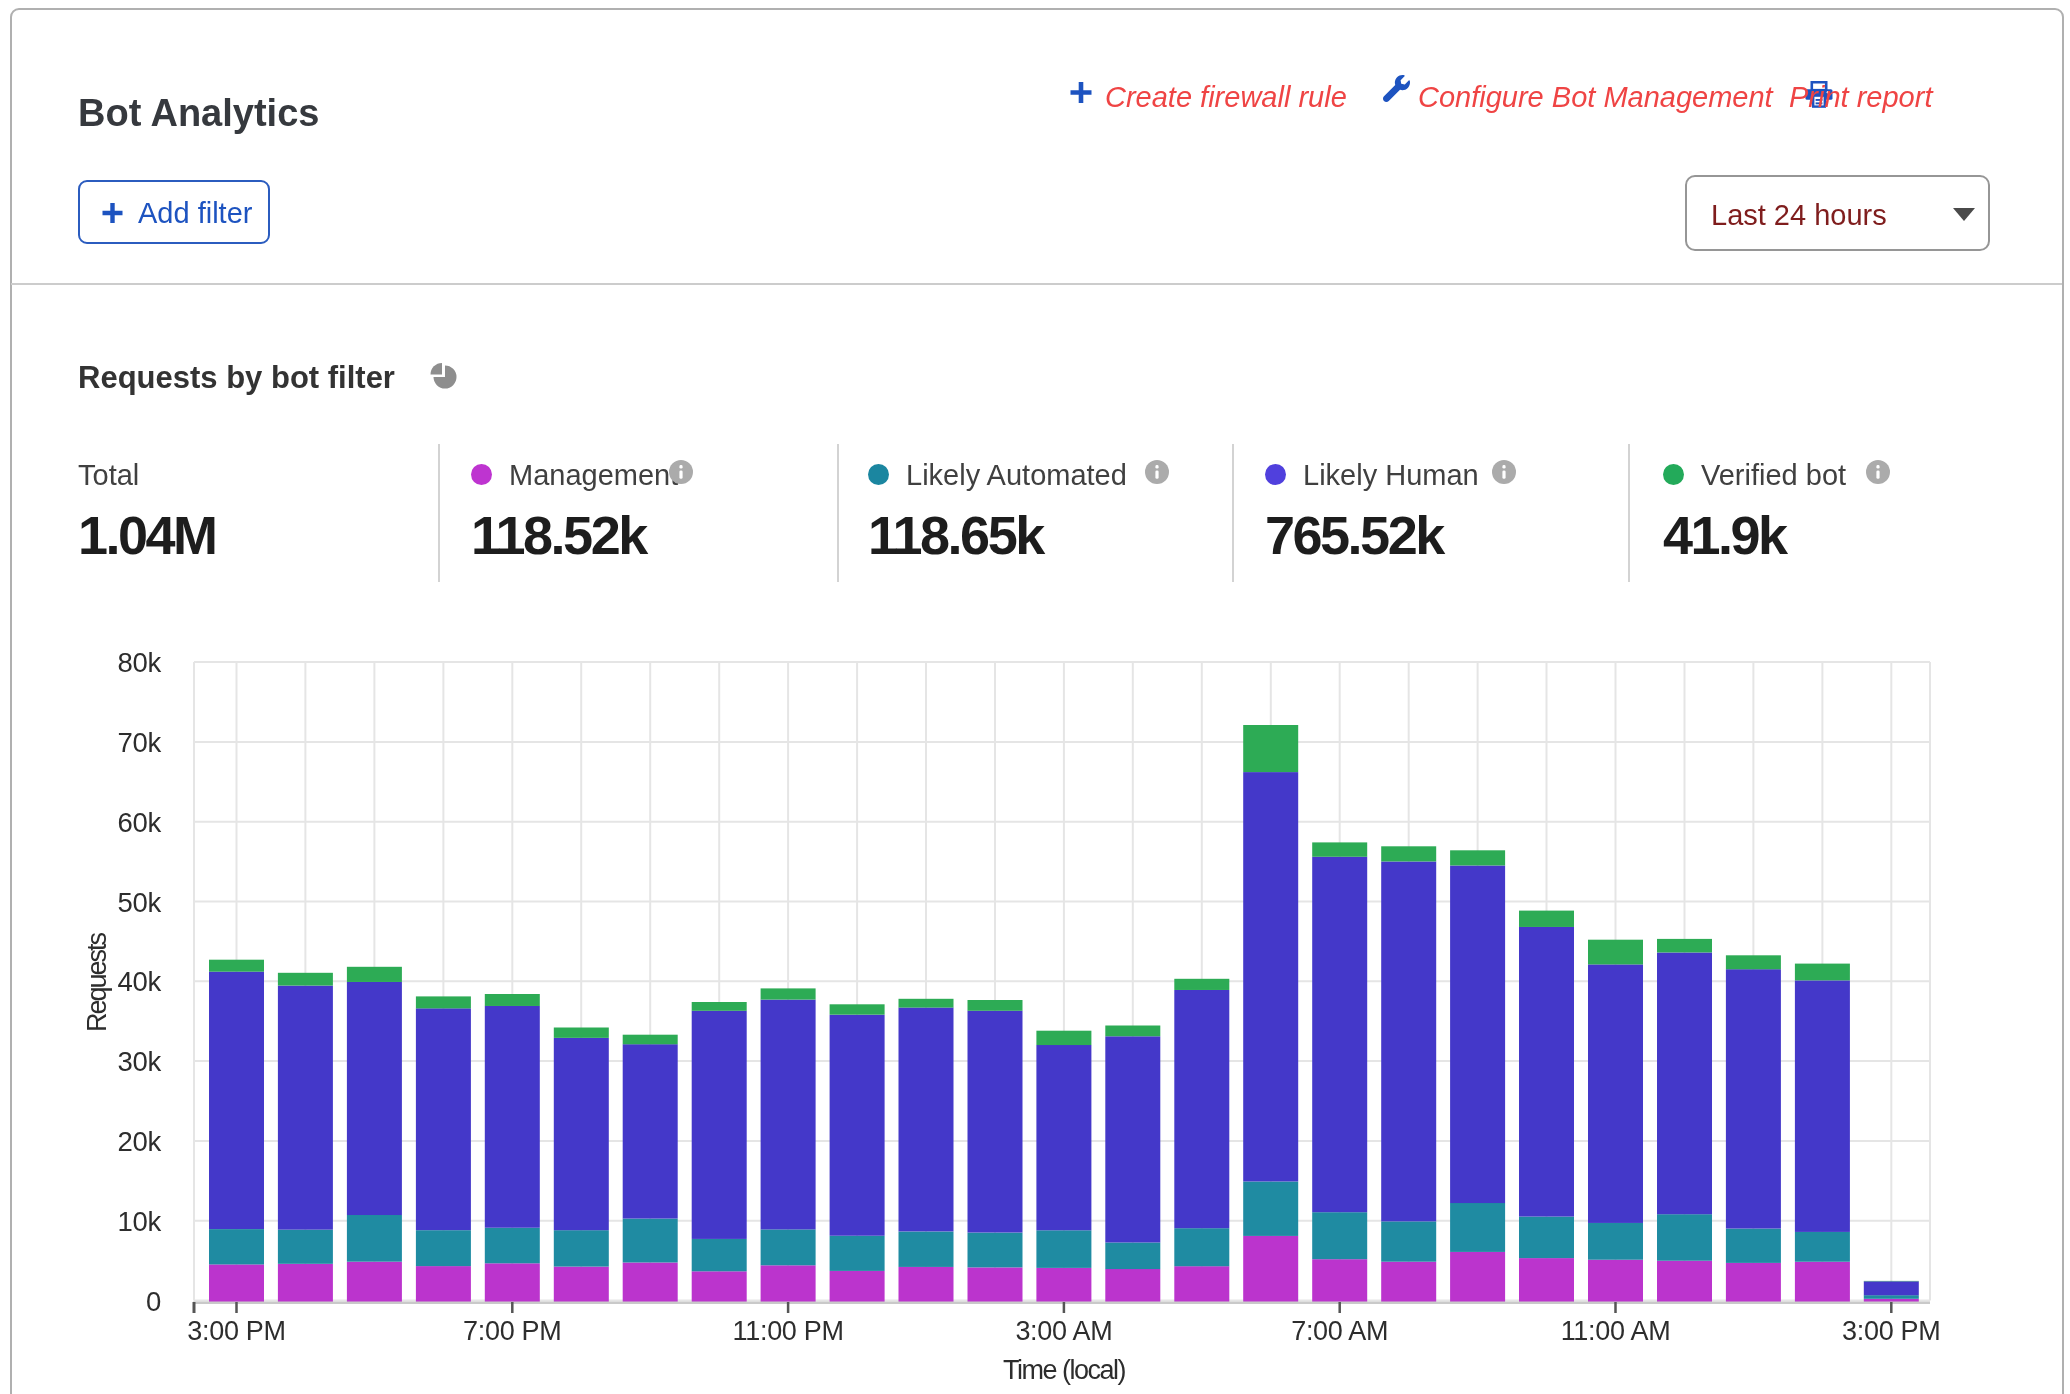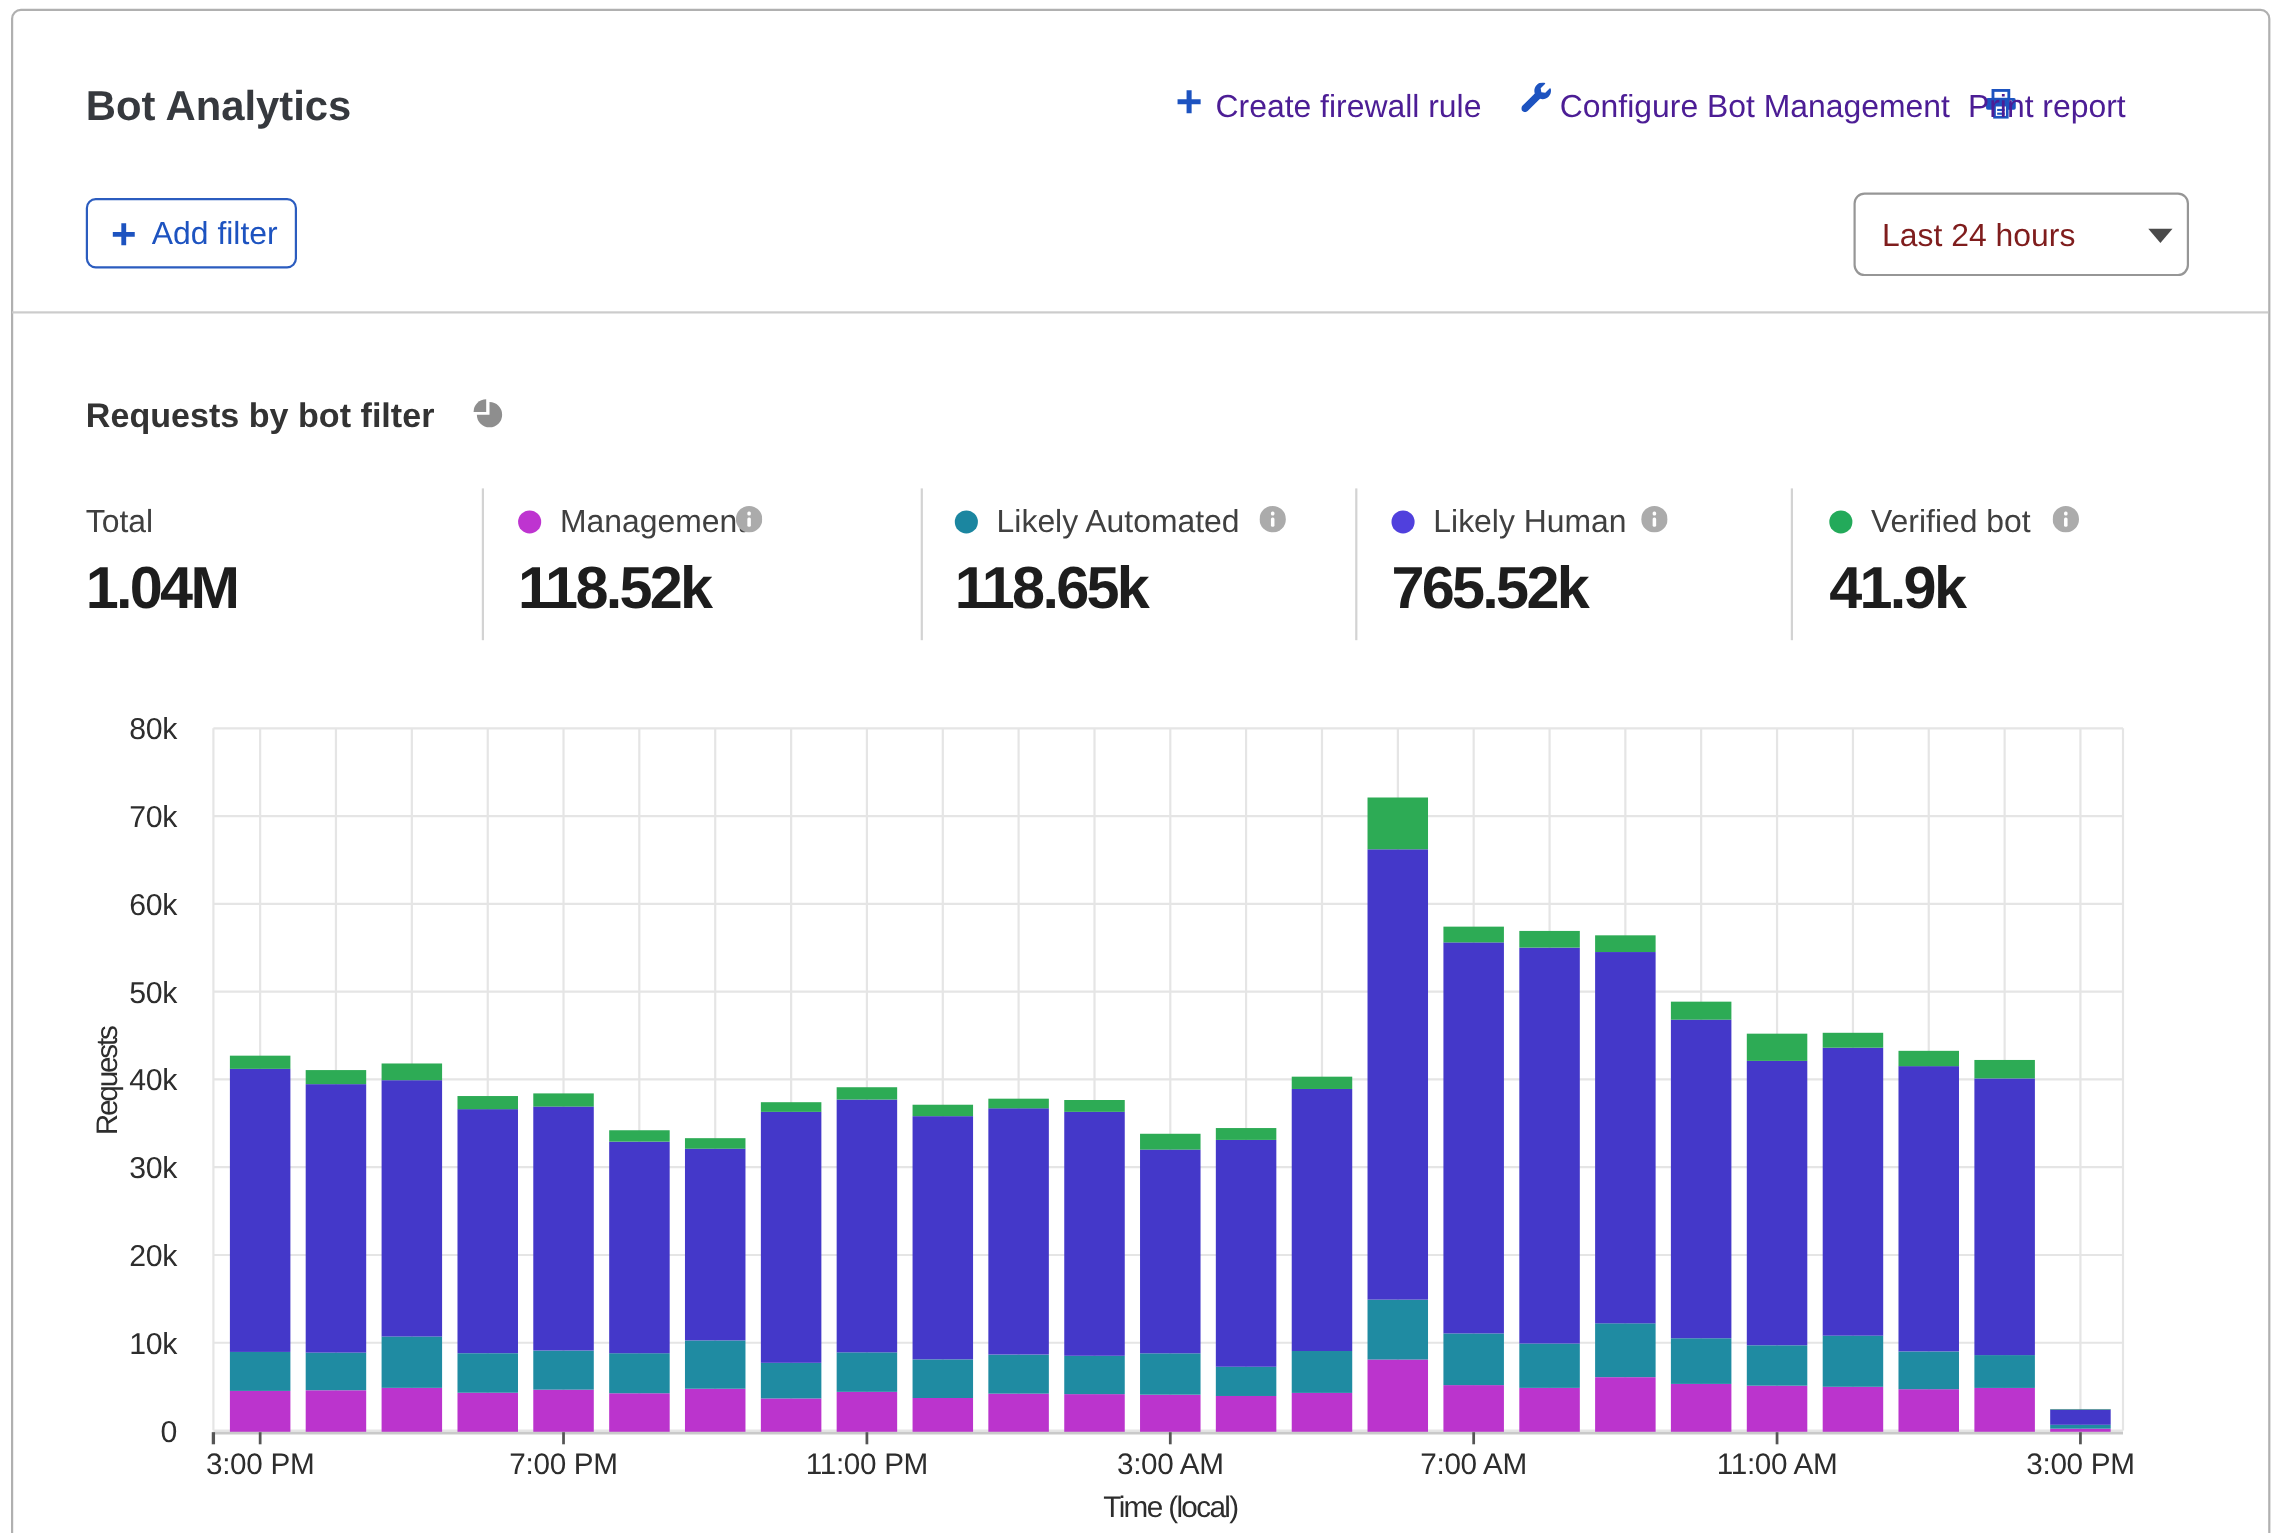--- a/index.html
+++ b/index.html
@@ -1,18 +1,18 @@
 <!DOCTYPE html>
 <html><head><meta charset="utf-8">
 <style>
 * { margin:0; padding:0; box-sizing:border-box; }
 body { width:2070px; height:1394px; background:#fff; font-family:"Liberation Sans", sans-serif; position:relative; overflow:hidden; }
 .card { position:absolute; left:10px; top:8px; width:2054px; height:1500px; border:2px solid #b0b0b0; border-radius:9px; }
-.title { position:absolute; left:78px; top:76px; font-size:38px; font-weight:700; color:#36393e; }
-.link { position:absolute; top:81px; font-size:29px; color:#4c1d95; }
+.title { position:absolute; left:78px; top:92px; font-size:38px; font-weight:700; color:#36393e; }
+.link { position:absolute; top:81px; font-size:29px; color:#ef4444;font-style:italic; }
 .addfilter { position:absolute; left:78px; top:180px; width:192px; height:64px; border:2.5px solid #2b5cbf; border-radius:9px; }
 .addfilter span { position:absolute; left:58px; top:15px; font-size:29px; color:#1d53c0; }
 .dropdown { position:absolute; left:1685px; top:175px; width:305px; height:76px; border:2px solid #969696; border-radius:10px; }
 .dropdown span { position:absolute; left:24px; top:22px; font-size:29px; color:#7f1d1d; }
 .caret { position:absolute; left:266px; top:31px; width:0; height:0; border-left:11.5px solid transparent; border-right:11.5px solid transparent; border-top:13px solid #4a4a4a; }
 .divider { position:absolute; left:11px; top:283px; width:2051px; height:2px; background:#ccc; }
 .h2 { position:absolute; left:78px; top:360px; font-size:31px; font-weight:700; color:#333; }
 .slabel { position:absolute; top:459px; font-size:29px; color:#404040; }
 .sval { position:absolute; top:504px; font-size:54px; font-weight:700; color:#1d1d1d; letter-spacing:-2.5px; }
 </style></head>

